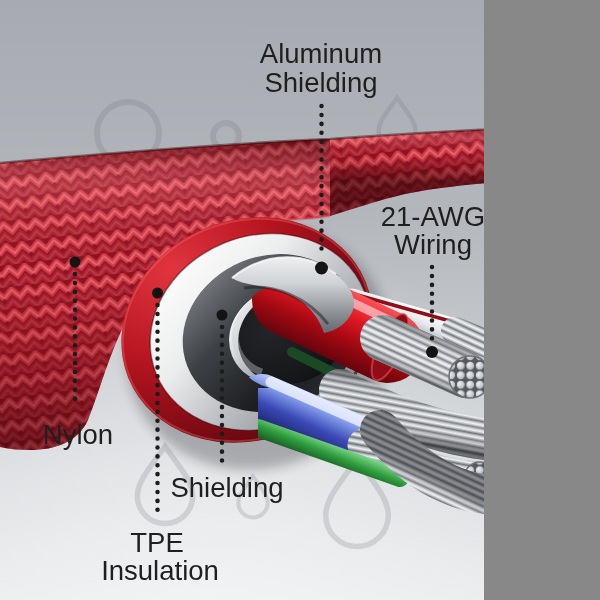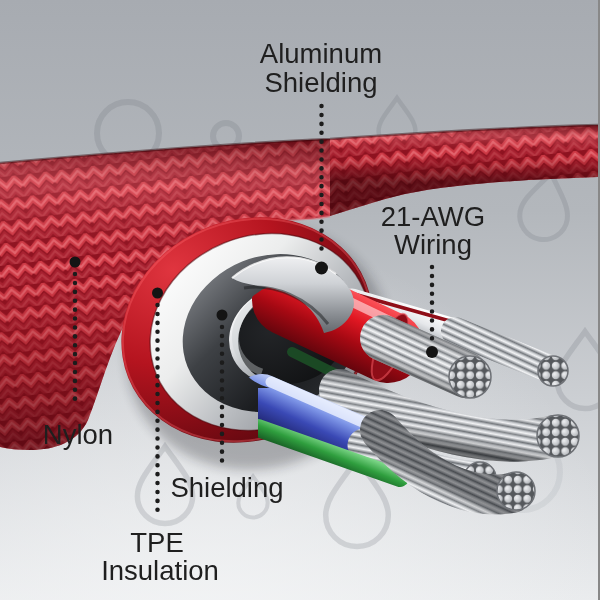--- a/index.html
+++ b/index.html
@@ -1,16 +1,16 @@
 <!DOCTYPE html>
 <html><head>
 <meta charset="utf-8">
 <style>
   html,body{margin:0;padding:0;background:#888;}
-  #stage{width:598px;height:600px;position:relative;overflow:hidden;
+  #stage{width:484px;height:600px;position:relative;overflow:hidden;
          font-family:"Liberation Sans", sans-serif;}
   svg{display:block;}
   text{font-family:"Liberation Sans", sans-serif;}
 </style>
 </head>
 <body>
 
 <div id="stage">
 <svg width="600" height="600" viewBox="0 0 600 600">
 <defs>

